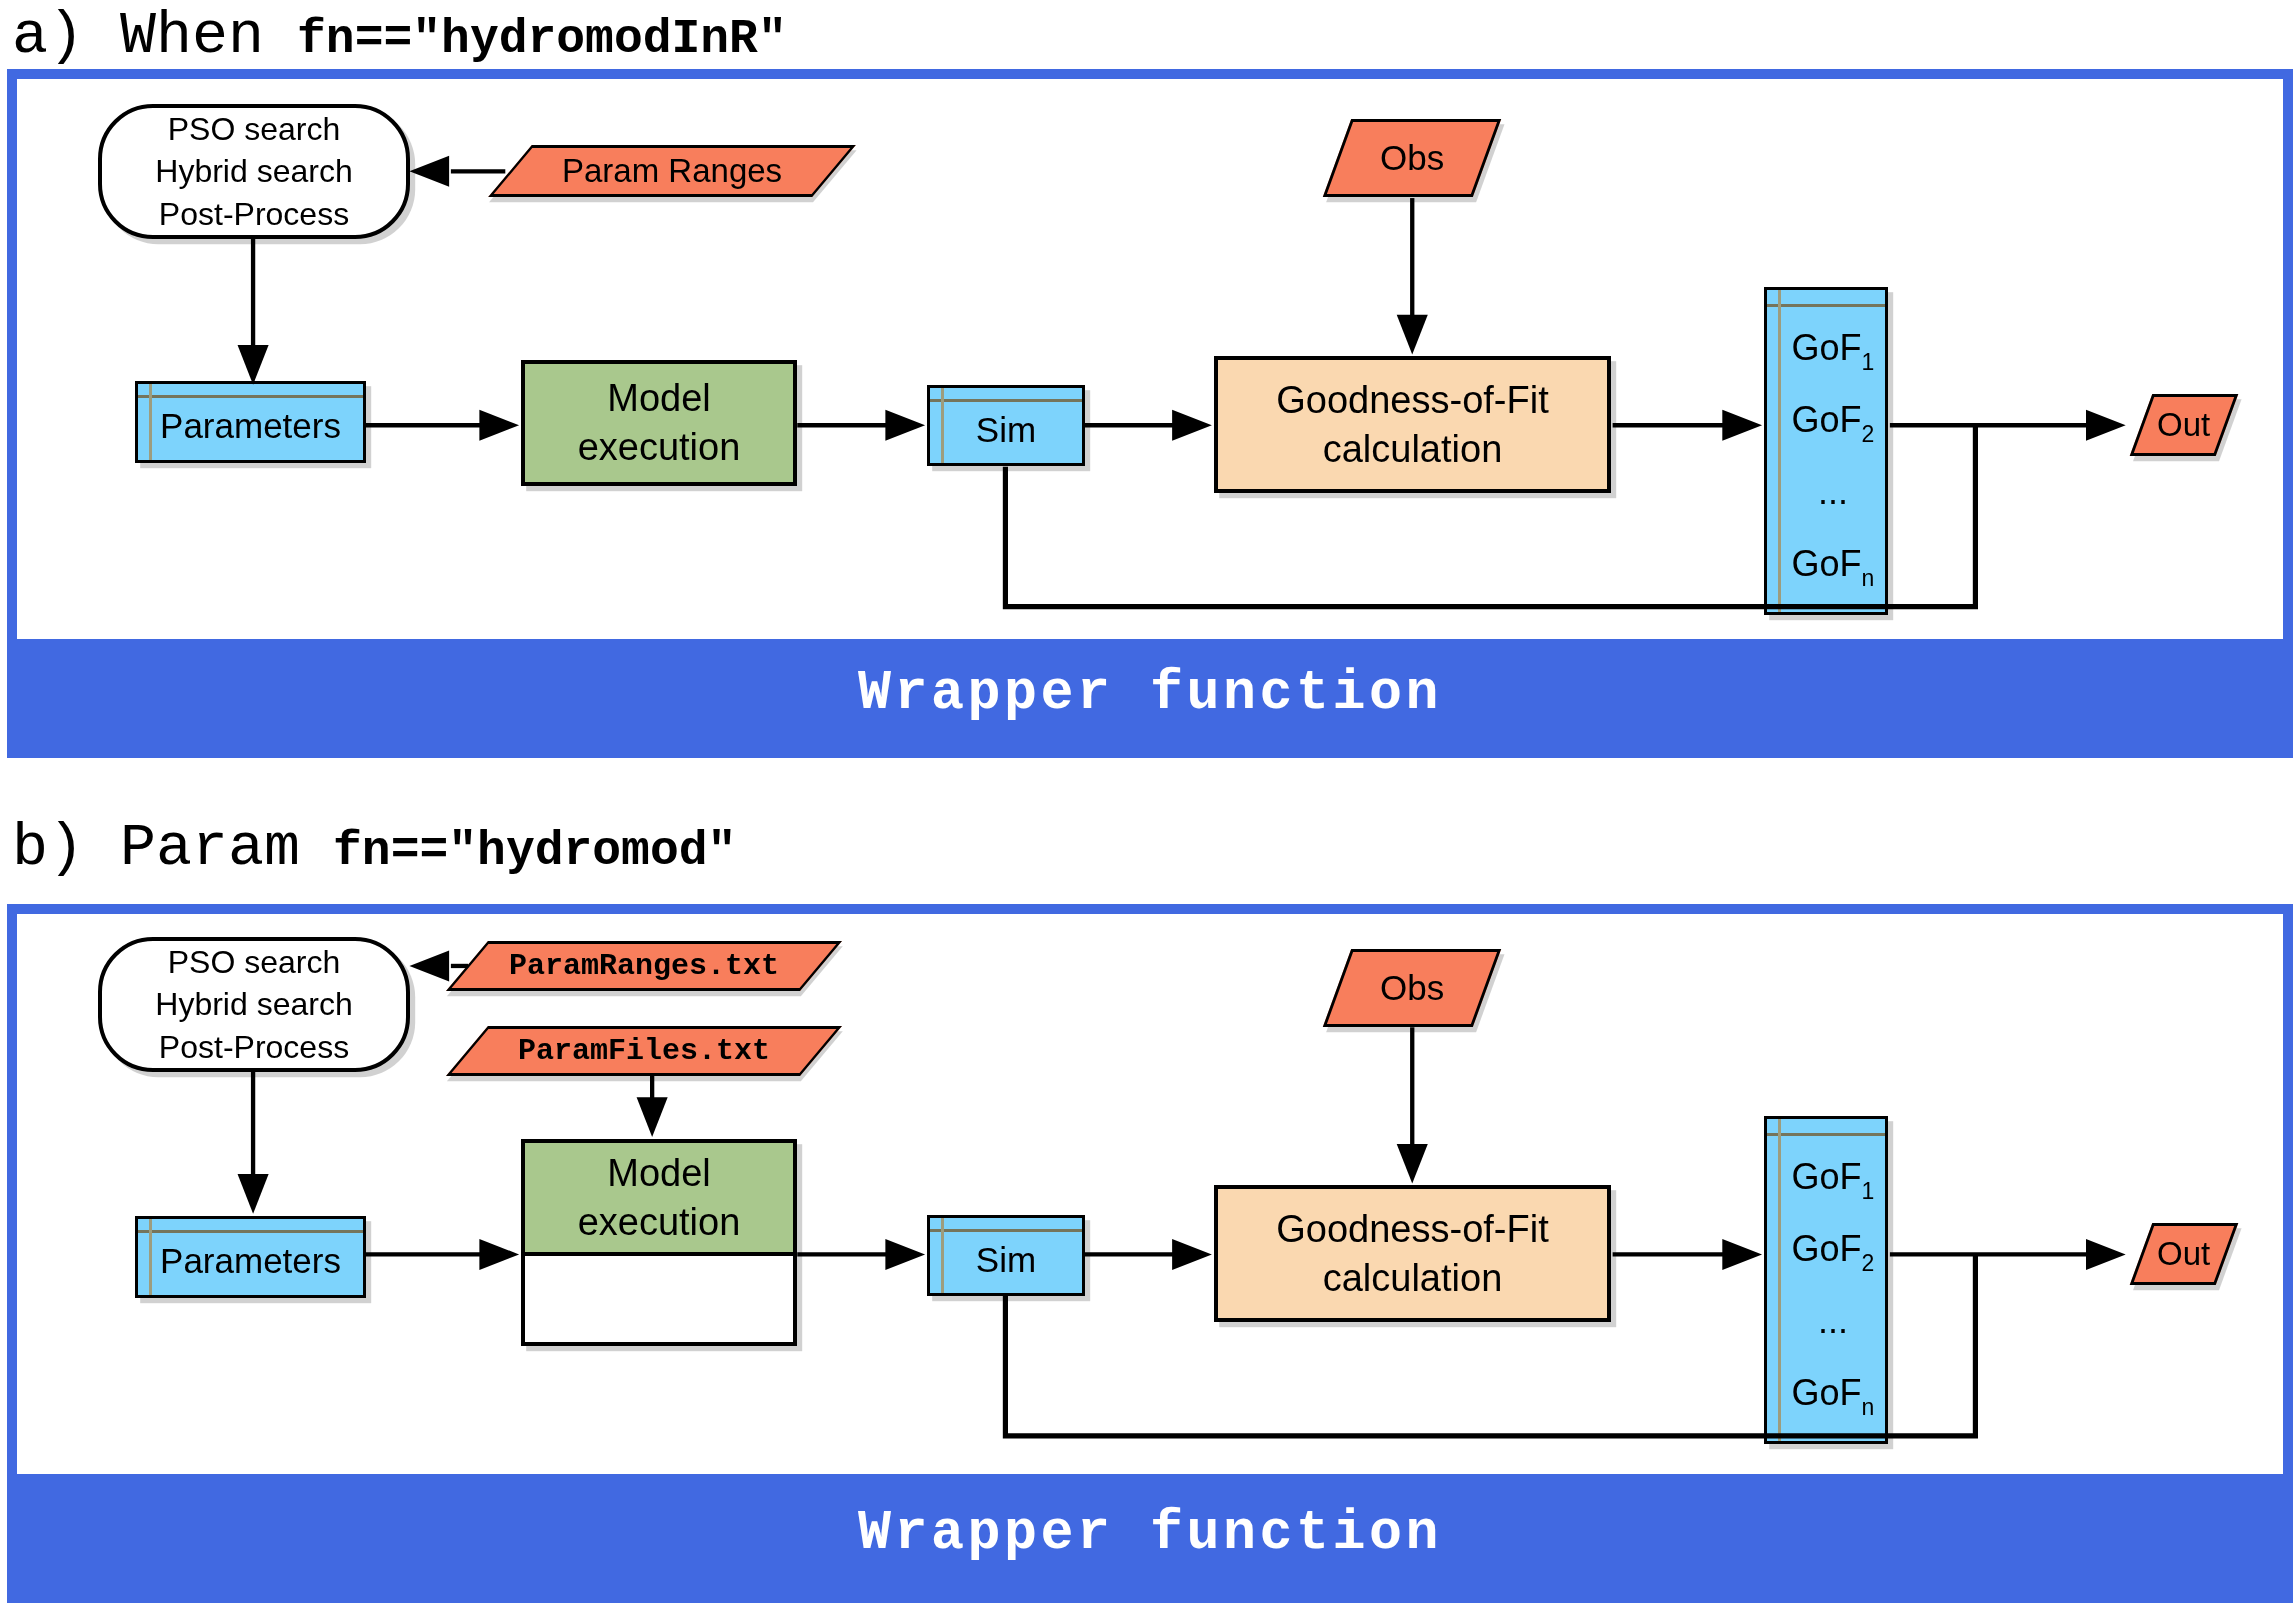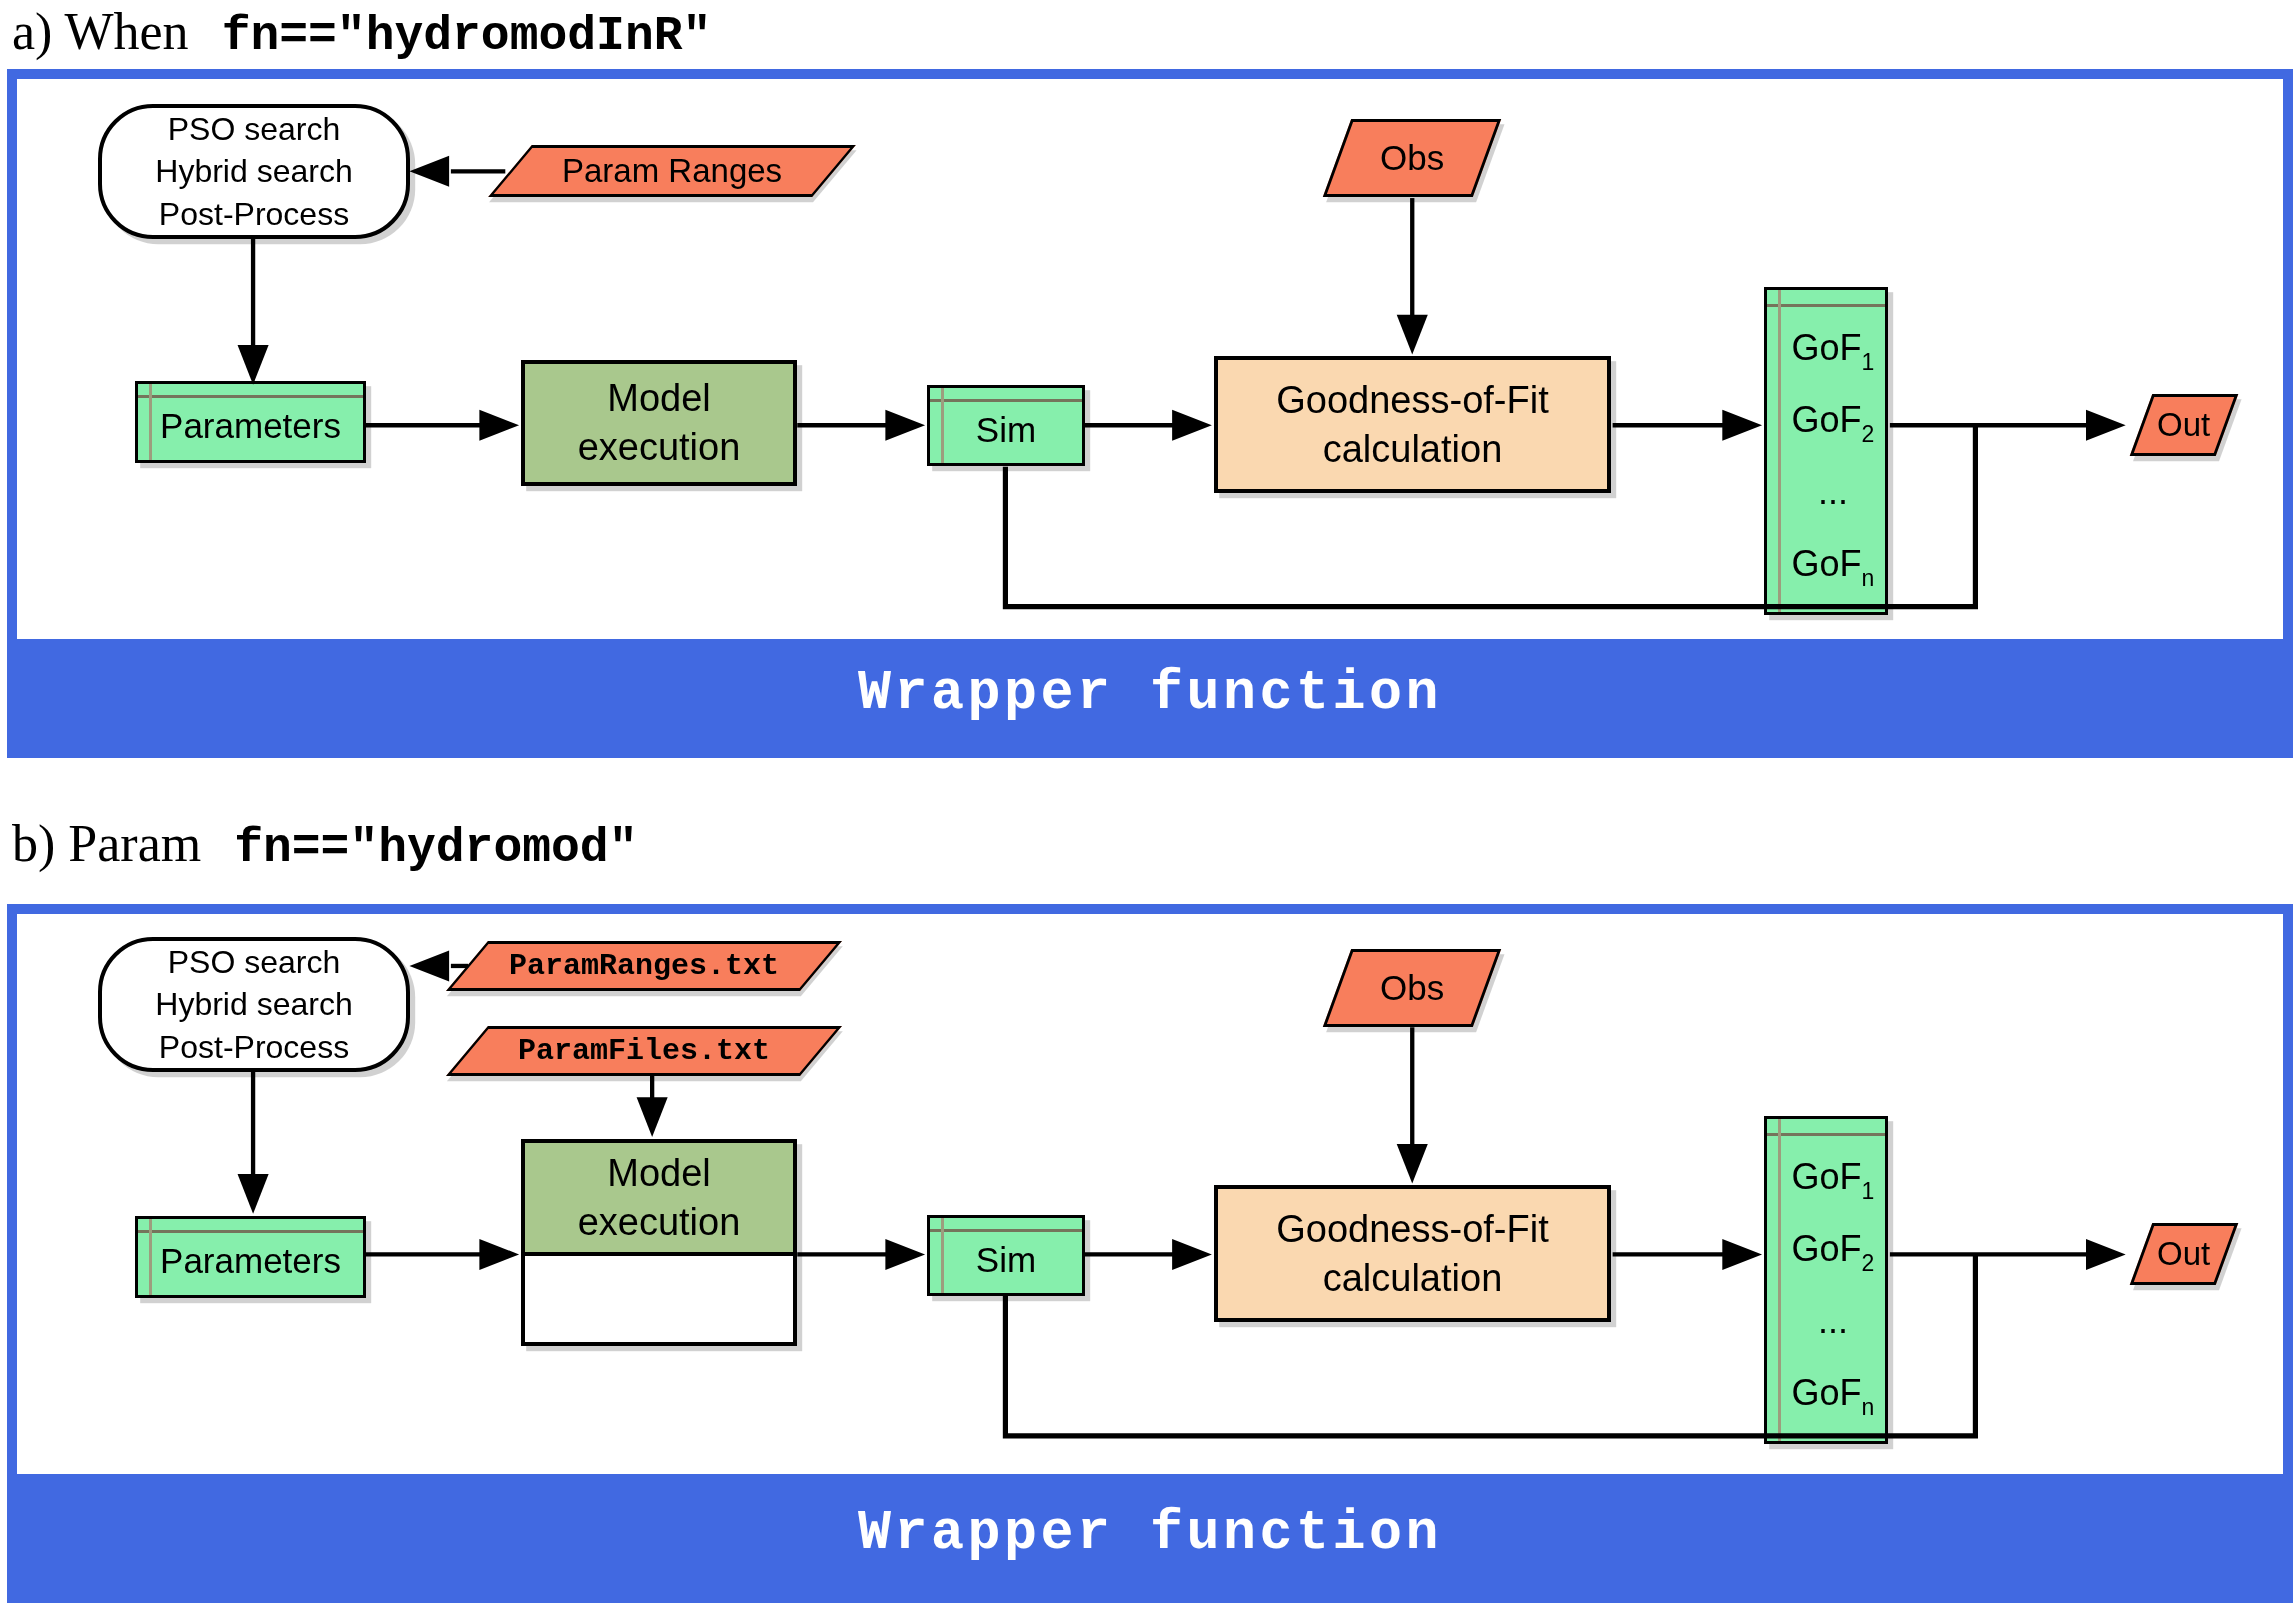--- a/index.html
+++ b/index.html
@@ -1,21 +1,21 @@
 <!DOCTYPE html>
 <html style="font-size:14px"><head>
 <meta charset="utf-8">
 <style>
   html,body{margin:0;padding:0;background:#ffffff;}
   body{position:relative;width:2295px;height:1608px;overflow:hidden;
        font-family:"Liberation Sans",sans-serif;color:#000;}
 
   
   .title{position:absolute;left:12px;white-space:nowrap;}
-  .t-sans{font-family:Liberation Serif, serif;font-size:52px;color:#000;}
+  .t-sans{font-family:Liberation Mono, monospace;font-size:60px;color:#000;}
   .t-mono{font-family:"Liberation Mono","DejaVu Sans Mono",monospace;
           font-weight:bold;font-size:48px;color:#000;margin-left:33px;}
 
   
   .panel{position:absolute;left:7px;width:2286px;border:10.4px solid #4169E1;
          background:#ffffff;box-sizing:border-box;}
   .banner{position:absolute;left:0;right:0;bottom:0;background:#4169E1;
           display:flex;align-items:center;justify-content:center;}
   .banner-text{font-family:"Liberation Mono","DejaVu Sans Mono",monospace;
                font-weight:bold;font-size:55px;letter-spacing:3.5px;color:#ffffff;}
@@ -34,21 +34,21 @@
         background:#F87E5C;display:flex;align-items:center;justify-content:center;}
   .lean-strong{transform:skewX(-40deg);}
   .lean-soft{transform:skewX(-20deg);}
   .unskew-strong{transform:skewX(40deg);display:block;}
   .unskew-soft{transform:skewX(20deg);display:block;}
   .para .sans-label{font-size:33px;}
   .para .mono-label{font-family:"Liberation Mono","DejaVu Sans Mono",monospace;
                     font-weight:bold;font-size:30px;}
 
   
-  .doc{position:absolute;box-sizing:border-box;background:#86efac;border:3.5px solid #000;
+  .doc{position:absolute;box-sizing:border-box;background:#7dd3fc;border:3.5px solid #000;
        display:flex;align-items:center;justify-content:center;}
   .doc .hline{position:absolute;left:0;right:0;top:11.2px;height:2.6px;background:#75755c;}
   .doc .vline{position:absolute;top:0;bottom:0;left:11.2px;width:2.6px;background:#9d9d7e;}
   .doc .label{font-size:35px;padding-top:8.6px;}
 
   
   .goflist{justify-content:space-around;flex-direction:column;padding:22.5px 0 12px 14px;}
   .goflist .hline{top:14px;}
   .gof-row{display:flex;align-items:baseline;justify-content:center;}
   .gof-base{font-size:36px;}

